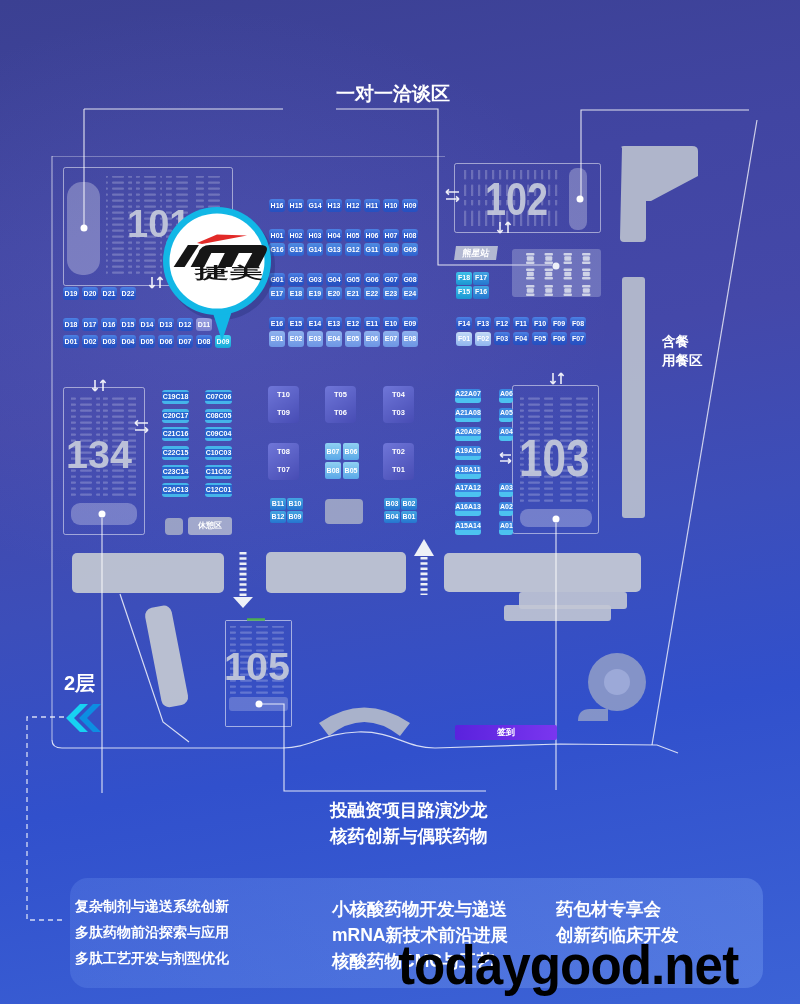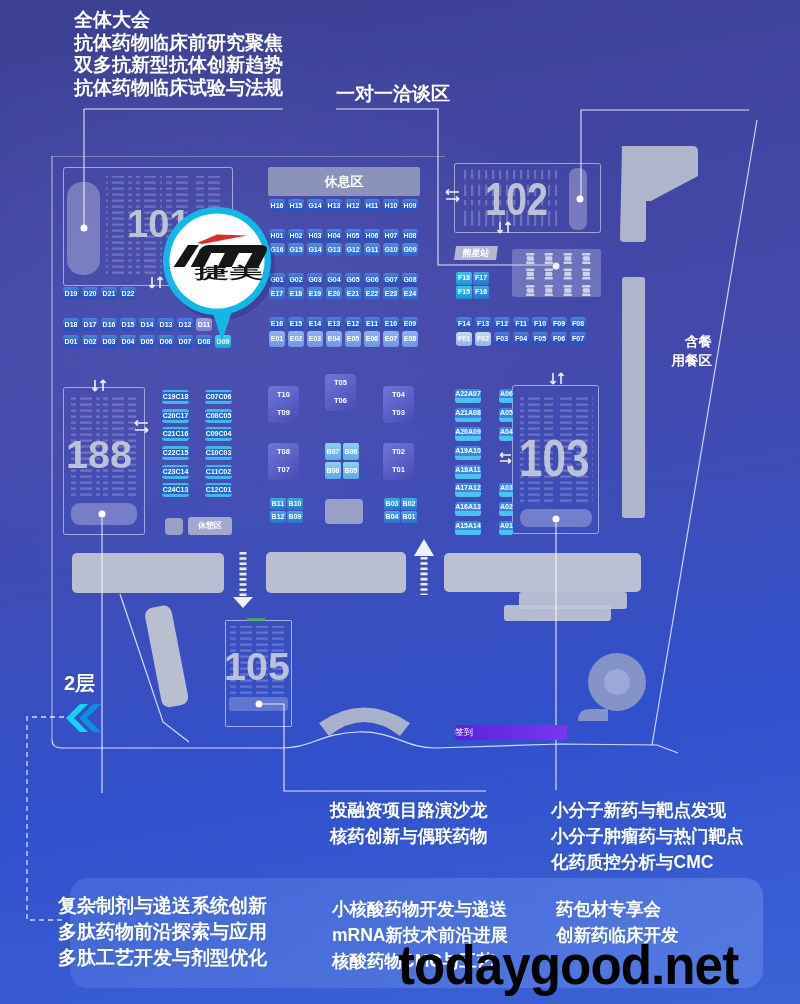--- a/index.html
+++ b/index.html
@@ -187,36 +187,34 @@
   <defs>
     <pattern id="hr" width="16" height="6" patternUnits="userSpaceOnUse">
       <rect width="12" height="2.2" y="1.5" rx="1" fill="rgba(255,255,255,.22)"></rect>
     </pattern>
     <pattern id="hv" width="7" height="26" patternUnits="userSpaceOnUse">
       <rect width="2.2" height="21" x="2" y="2.5" rx="1" fill="rgba(255,255,255,.22)"></rect>
     </pattern>
   </defs>
 </svg>
 
-<div class="t" style="left:74px;top:9px;font-size:19px;line-height:22.5px">全体大会<br>抗体药物临床前研究聚焦<br>双多抗新型抗体创新趋势<br>抗体药物临床试验与法规</div>
 
 <div class="t" style="left:336px;top:81px;font-size:19px">一对一洽谈区</div>
 
 
 <div class="num" style="left:127px;top:203px;font-size:38px">101</div>
 
 <div class="num" style="left:485px;top:174px;font-size:45.5px;transform:scaleX(.83);transform-origin:left">102</div>
 
 <div class="num" style="left:519px;top:428px;font-size:51.5px;transform:scaleX(.82);transform-origin:left">103</div>
 
-<div class="num" style="left:66px;top:432px;font-size:39.5px">188</div>
+<div class="num" style="left:66px;top:432px;font-size:39.5px">134</div>
 
 <div class="num" style="left:224px;top:644px;font-size:39.5px">105</div>
 
-<div style="position:absolute;left:268px;top:167px;width:152px;height:29px;background:rgba(152,160,188,.85);border-radius:2px;color:#fff;font-weight:bold;font-size:13px;line-height:29px;text-align:center">休息区</div>
 
 <div class="row" style="left:269px;top:199px">
   <div class="c">H16</div>
       <div class="c">H15</div>
       <div class="c">G14</div>
       <div class="c">H13</div>
       <div class="c">H12</div>
       <div class="c">H11</div>
       <div class="c">H10</div>
       <div class="c">H09</div>
@@ -363,21 +361,21 @@
         <use href="#st" x="18.5" y="15.5"></use>
         <use href="#st" x="37.5" y="15.5"></use>
         <use href="#st" x="56" y="15.5"></use>
     <use href="#st" y="32"></use>
         <use href="#st" x="18.5" y="32"></use>
         <use href="#st" x="37.5" y="32"></use>
         <use href="#st" x="56" y="32"></use>
   </g>
 </svg>
 
-<div class="t" style="left:662px;top:332px;font-size:13.5px;line-height:19px;text-align:right;width:50px">含餐<br>用餐区</div>
+<div class="t" style="left:662px;top:332px;font-size:13.5px;line-height:19px;text-align:left;width:50px">含餐<br>用餐区</div>
 
 <div style="position:absolute;left:162px;top:390px">
   <div class="cc" style="margin-bottom:4.7px">C19C18</div>
   <div class="cc" style="margin-bottom:4.7px">C20C17</div>
   <div class="cc" style="margin-bottom:4.7px">C21C16</div>
   <div class="cc" style="margin-bottom:4.7px">C22C15</div>
   <div class="cc" style="margin-bottom:4.7px">C23C14</div>
   <div class="cc">C24C13</div>
 </div>
 
@@ -388,21 +386,21 @@
   <div class="cc" style="margin-bottom:4.7px">C10C03</div>
   <div class="cc" style="margin-bottom:4.7px">C11C02</div>
   <div class="cc">C12C01</div>
 </div>
 
 <div class="tb" style="left:268px;top:386px">
       <div>T10</div>
       <div>T09</div>
     </div>
 
-<div class="tb" style="left:325px;top:374px">
+<div class="tb" style="left:325px;top:386px">
       <div>T05</div>
       <div>T06</div>
     </div>
 
 <div class="tb" style="left:383px;top:386px">
       <div>T04</div>
       <div>T03</div>
     </div>
 
 <div class="tb" style="left:268px;top:443px">
@@ -458,30 +456,29 @@
   <div class="cc a2" style="margin-bottom:4.9px">A02</div>
   <div class="cc a2">A01</div>
 </div>
 
 <div class="grey" style="left:165px;top:518px;width:18px;height:17px;opacity:.75"></div>
 
 <div style="position:absolute;left:188px;top:517px;width:44px;height:18px;background:rgba(185,191,210,.8);border-radius:3px;color:#fff;font-weight:bold;font-size:8px;line-height:18px;text-align:center">休憩区</div>
 
 <div class="t" style="left:64px;top:670px;font-size:20px">2层</div>
 
-<div style="position:absolute;left:455px;top:725px;width:112px;height:15px;background:linear-gradient(90deg,#5a22dd,#7a36ef);border-radius:2px;color:#fff;font-weight:normal;font-size:9px;line-height:15px;">签到</div>
+<div style="position:absolute;left:455px;top:725px;width:102px;height:15px;background:linear-gradient(90deg,#5a22dd,#7a36ef);border-radius:2px;color:#fff;font-weight:bold;font-size:9px;line-height:15px;text-align:center">签到</div>
 
 <div style="position:absolute;left:70px;top:878px;width:693px;height:110px;background:linear-gradient(90deg,rgba(130,170,250,.20),rgba(145,185,255,.28));border-radius:18px"></div>
 
 
 <div class="t" style="left:330px;top:797px;font-size:17.5px;line-height:26px">投融资项目路演沙龙<br>核药创新与偶联药物</div>
 
-<div class="t" style="left:551px;top:797px;font-size:17.5px;line-height:26px">小分子新药与靶点发现<br>小分子肿瘤药与热门靶点<br>化药质控分析与CMC</div>
-
-<div class="t" style="left:58px;top:893px;font-size:19px;line-height:26px">复杂制剂与递送系统创新<br>多肽药物前沿探索与应用<br>多肽工艺开发与剂型优化</div>
+
+<div class="t" style="left:75px;top:893px;font-size:14px;line-height:26px">复杂制剂与递送系统创新<br>多肽药物前沿探索与应用<br>多肽工艺开发与剂型优化</div>
 
 <div class="t" style="left:332px;top:896px;font-size:17.5px;line-height:26px">小核酸药物开发与递送<br>mRNA新技术前沿进展<br>核酸药物CMC与工艺</div>
 
 <div class="t" style="left:556px;top:896px;font-size:17.5px;line-height:26px">药包材专享会<br>创新药临床开发</div>
 
 <svg style="left:150px;top:192px" width="145" height="160" viewBox="0 0 145 160">
 
   <circle cx="71" cy="74" r="54" fill="rgba(25,35,100,.28)"></circle>
 
   <path d="M60 112 L72 149 L85 110 Z" fill="#12b7e6"></path>

